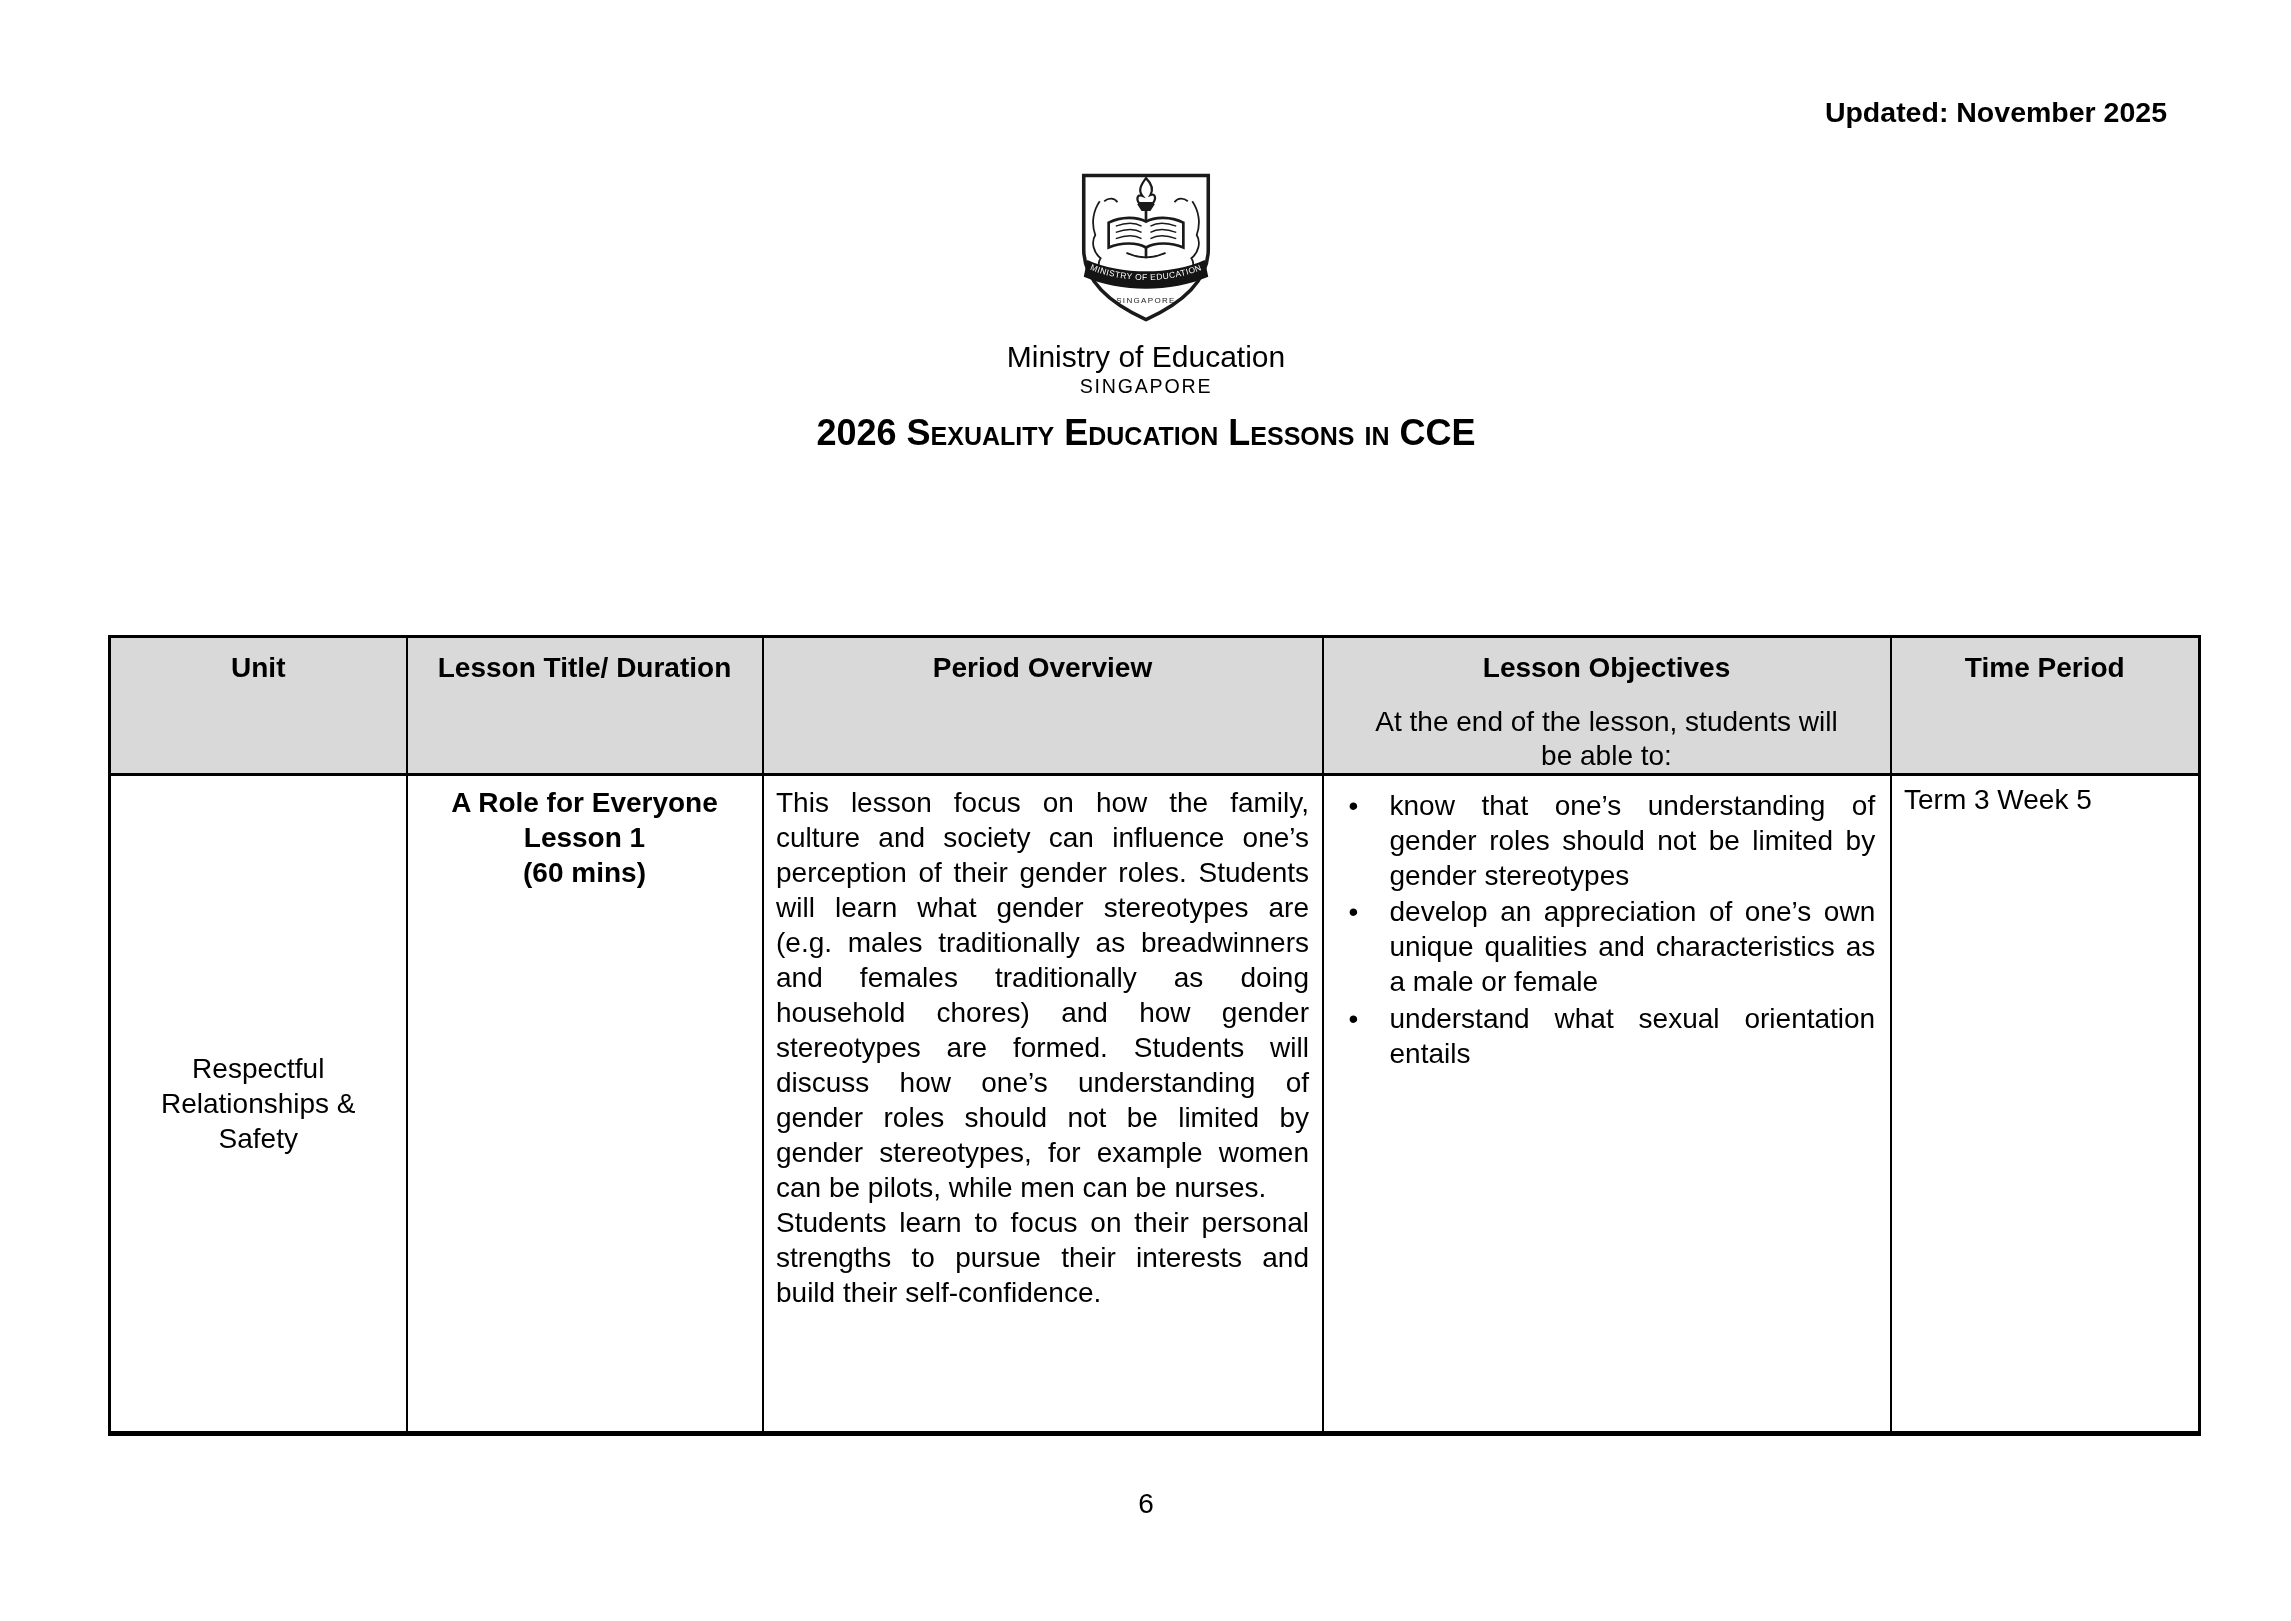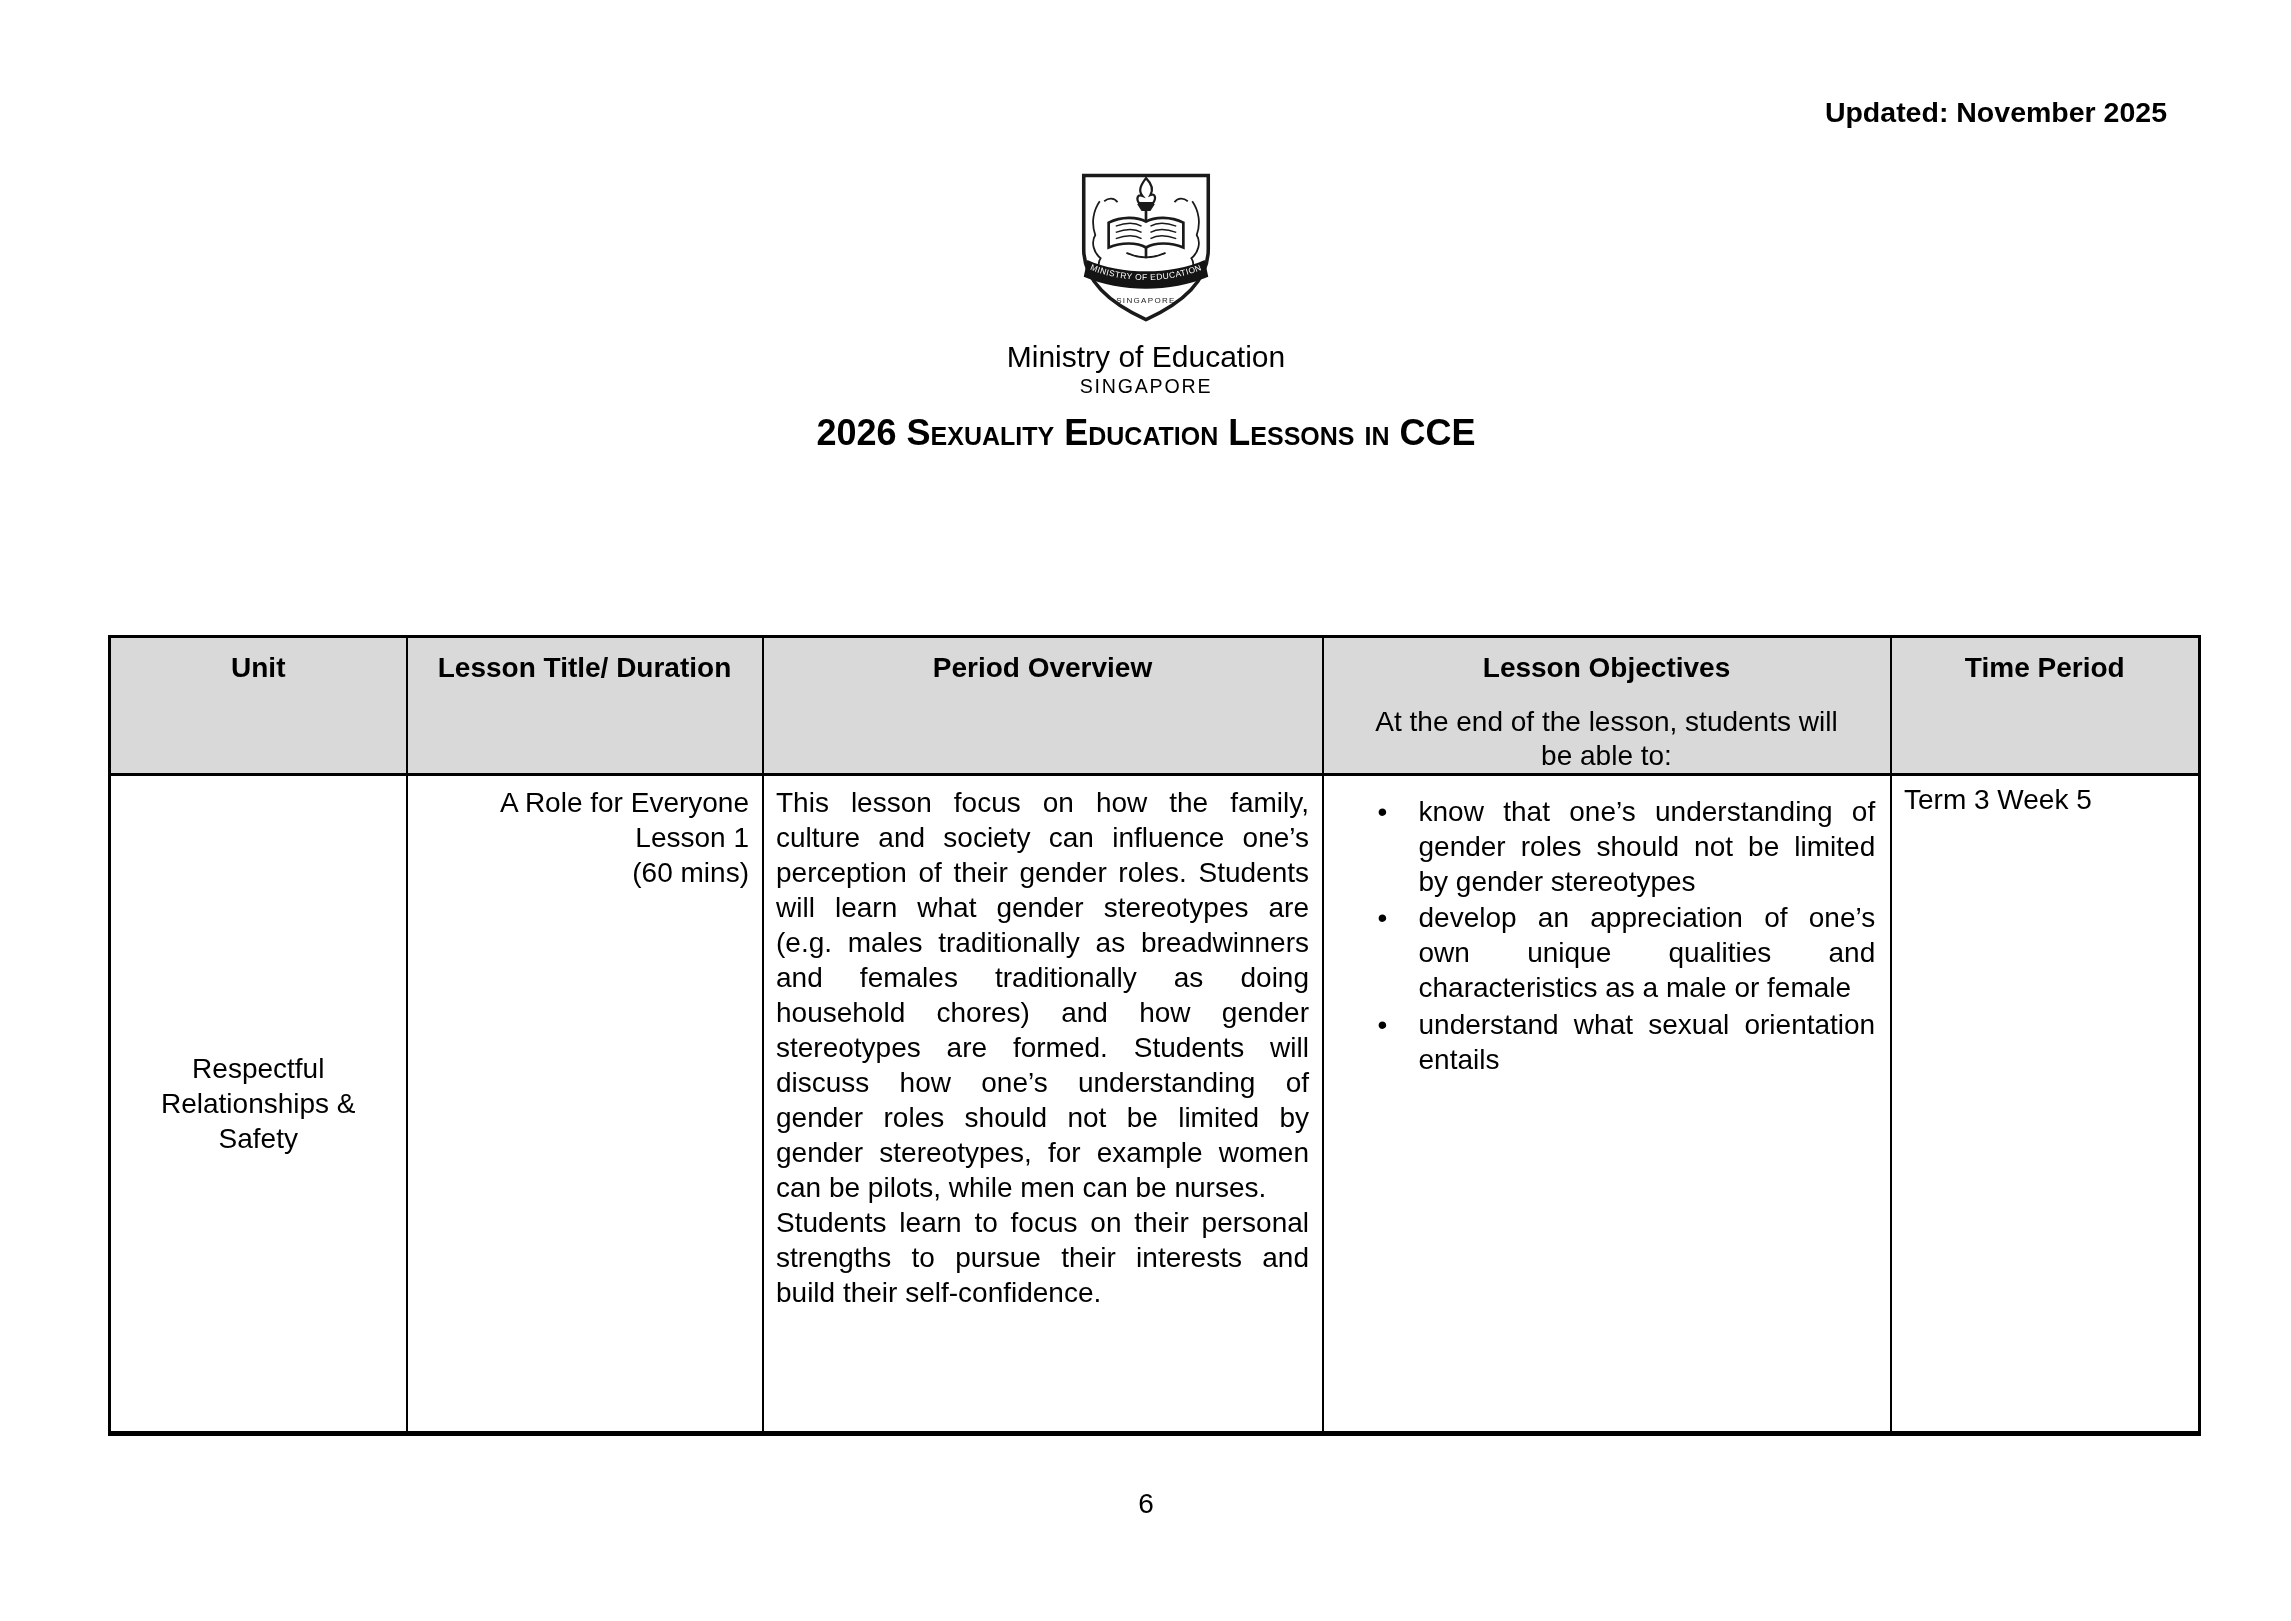--- a/index.html
+++ b/index.html
@@ -79,25 +79,25 @@
   }
   .lessons-table td {
     height: 659px;
     vertical-align: top;
     font-size: 28px;
     line-height: 35px;
     padding: 9px 12.5px;
     background: #ffffff;
   }
   td.unit-cell { vertical-align: middle; text-align: center; }
-  td.title-cell { text-align: right; }
+  td.title-cell { text-align: center; font-weight: bold; }
   td.overview-cell p { text-align: justify; }
   td.overview-cell p.para-2 { }
   td.objectives-cell { padding-left: 0; padding-right: 14.3px; }
-  ul.objectives-list { list-style: none; margin-top: 9px; padding-left: 29px; }
+  ul.objectives-list { list-style: none; margin-top: 3px; }
   li.objective-item {
     position: relative;
     padding-left: 66px;
     text-align: justify;
     margin-bottom: 1.8px;
   }
   li.objective-item::before {
     content: "\2022";
     position: absolute;
     left: 25px; top: 0;

